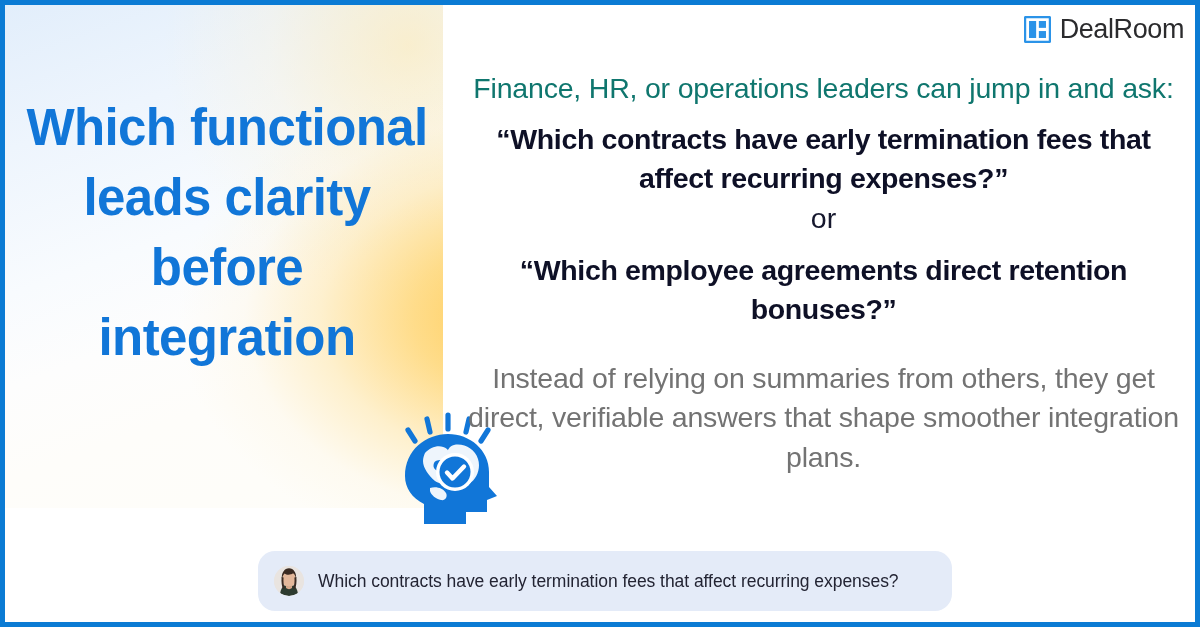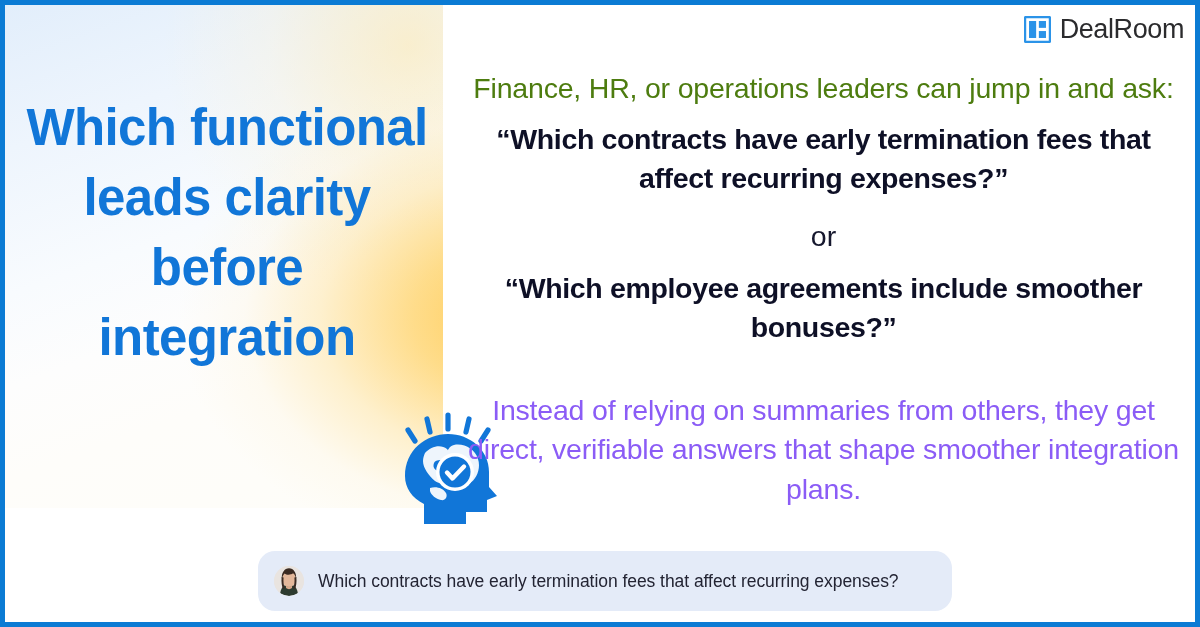--- a/index.html
+++ b/index.html
@@ -107,47 +107,47 @@
     width: 733px;
     text-align: center;
     color: #11132b;
   }
 
   .intro-line {
     font-size: 28.5px;
     line-height: 1.38;
     font-weight: 400;
     letter-spacing: -0.2px;
-    color: #4d7c0f;
+    color: #0f766e;
   }
 
   .quote {
     font-size: 28.5px;
     line-height: 1.37;
     font-weight: 700;
     letter-spacing: -0.35px;
     color: #0e1026;
     margin-top: 12px;
   }
 
   .or-line {
     font-size: 28.5px;
     line-height: 1.38;
     font-weight: 400;
     color: #16182e;
-    margin-top: 19px;
+    margin-top: 1px;
   }
 
   .closing-para {
     font-size: 28.5px;
     line-height: 1.39;
     font-weight: 400;
     letter-spacing: -0.2px;
-    color: #8b5cf6;
-    margin-top: 44px;
+    color: #737373;
+    margin-top: 30px;
   }
 
   
   .chat-bubble {
     position: absolute;
     left: 253px;
     top: 546px;
     width: 694px;
     height: 60px;
     background: #e4ebf8;
@@ -210,21 +210,21 @@
     </g>
     <circle cx="65" cy="64" r="19" fill="#ffffff"></circle>
     <circle cx="65" cy="64" r="15.5" fill="#1176d8"></circle>
     <path d="M57 64.5 L62.5 70.5 L74 58.5" fill="none" stroke="#ffffff" stroke-width="4.4" stroke-linecap="round" stroke-linejoin="round"></path>
   </svg>
 
   <div class="right-col">
     <p class="intro-line">Finance, HR, or operations leaders can jump in and ask:</p>
     <p class="quote">“Which contracts have early termination fees that affect recurring expenses?”</p>
     <p class="or-line">or</p>
-    <p class="quote">“Which employee agreements include smoother bonuses?”</p>
+    <p class="quote">“Which employee agreements direct retention bonuses?”</p>
     <p class="closing-para">Instead of relying on summaries from others, they get direct, verifiable answers that shape smoother integration plans.</p>
   </div>
 
   <div class="chat-bubble">
     <span class="avatar">
       <svg viewBox="0 0 30 30" width="30" height="30">
         <defs>
           <clipPath id="avclip">
               <circle cx="15" cy="15" r="15"></circle>
             </clipPath>

